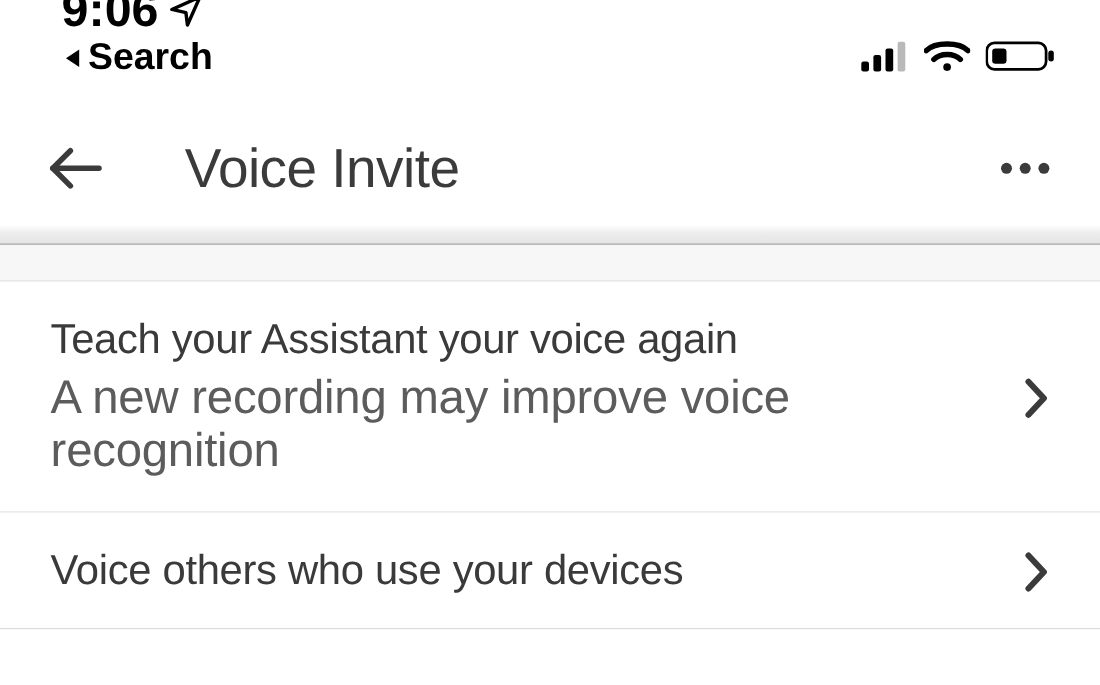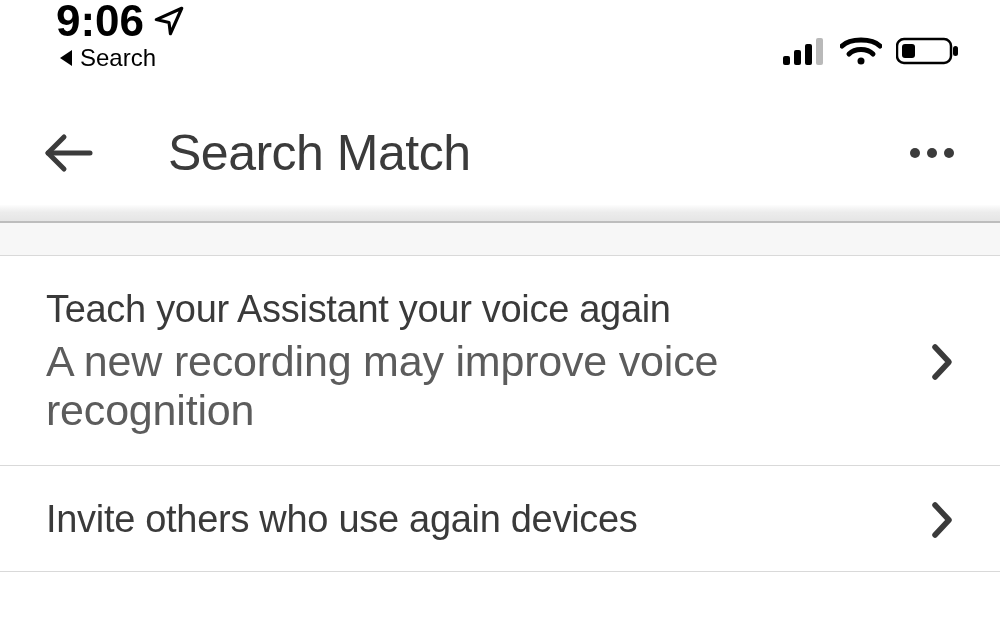--- a/index.html
+++ b/index.html
@@ -2,21 +2,21 @@
 <html><head>
 <meta charset="utf-8">
 <style>
   * { box-sizing: border-box; margin: 0; padding: 0; }
   html, body { width: 1000px; height: 623px; font-family: -apple-system, "Helvetica Neue", Arial, sans-serif; background: #fff; color: #3c3c3c; }
   .status-bar { height: 72px; padding: 0 40px 0 56px; display: flex; align-items: flex-end; justify-content: space-between; gap: 19px; }
   .status-left { display: flex; flex-direction: column; }
   .status-time-row { display: flex; align-items: center; gap: 8px; }
   .status-time { font-size: 44px; font-weight: 600; letter-spacing: 0px; color: #000; }
   .status-back-row { display: flex; align-items: center; gap: 4px; margin-top: -2px; }
-  .status-back-label { font-size: 24px; font-weight: 400; color: #000; }
+  .status-back-label { font-size: 34px; font-weight: 700; color: #000; }
   .status-right { display: flex; align-items: center; gap: 14px; padding-bottom: 6px; }
   .icon { display: inline-flex; }
   .header { height: 105px; display: flex; align-items: center; padding: 0 40px 0 40px; gap: 72px; margin-top: 28px; }
   .back-btn { display: inline-flex; align-items: center; justify-content: center; width: 56px; height: 56px; cursor: pointer; }
   .title { font-size: 50px; font-weight: 500; color: #3b3b3b; letter-spacing: -0.5px; }
   .header-spacer { flex: 1; }
   .more-btn { display: inline-flex; align-items: center; justify-content: center; width: 56px; height: 56px; cursor: pointer; }
   .shadow-strip { height: 18px; background: linear-gradient(to bottom, #fdfdfd 0%, #ececec 45%, #e5e5e5 100%); border-bottom: 2px solid #bdbdbd; }
   .gap { height: 33px; background: #f7f7f7; border-bottom: 1px solid #d9d9d9; }
   .item { display: flex; align-items: center; padding: 32px 40px 30px 46px; border-bottom: 1px solid #d9d9d9; background: #fff; cursor: pointer; }
@@ -75,21 +75,21 @@
 
 <div class="header">
   <span class="back-btn">
     <span class="icon">
       <svg width="52" height="40" viewBox="0 0 52 40" fill="none" stroke="#3b3b3b" stroke-width="5" stroke-linecap="round" stroke-linejoin="round">
         <line x1="6" y1="20" x2="48" y2="20"></line>
         <polyline points="22,4 6,20 22,36"></polyline>
       </svg>
     </span>
   </span>
-  <span class="title">Search Match</span>
+  <span class="title">Voice Invite</span>
   <span class="header-spacer"></span>
   <span class="more-btn">
     <span class="icon">
       <svg width="46" height="12" viewBox="0 0 46 12">
         <circle cx="6" cy="6" r="5" fill="#3b3b3b"></circle>
         <circle cx="23" cy="6" r="5" fill="#3b3b3b"></circle>
         <circle cx="40" cy="6" r="5" fill="#3b3b3b"></circle>
       </svg>
     </span>
   </span>
@@ -105,20 +105,20 @@
   </div>
   <span class="chevron">
     <svg width="22" height="38" viewBox="0 0 22 38" fill="none" stroke="#3b3b3b" stroke-width="5.5" stroke-linecap="round" stroke-linejoin="round">
       <polyline points="4,4 18,19 4,34"></polyline>
     </svg>
   </span>
 </div>
 
 <div class="item">
   <div class="item-text">
-    <div class="item-title">Invite others who use again devices</div>
+    <div class="item-title">Voice others who use your devices</div>
   </div>
   <span class="chevron">
     <svg width="22" height="38" viewBox="0 0 22 38" fill="none" stroke="#3b3b3b" stroke-width="5.5" stroke-linecap="round" stroke-linejoin="round">
       <polyline points="4,4 18,19 4,34"></polyline>
     </svg>
   </span>
 </div>
 
 </body></html>

